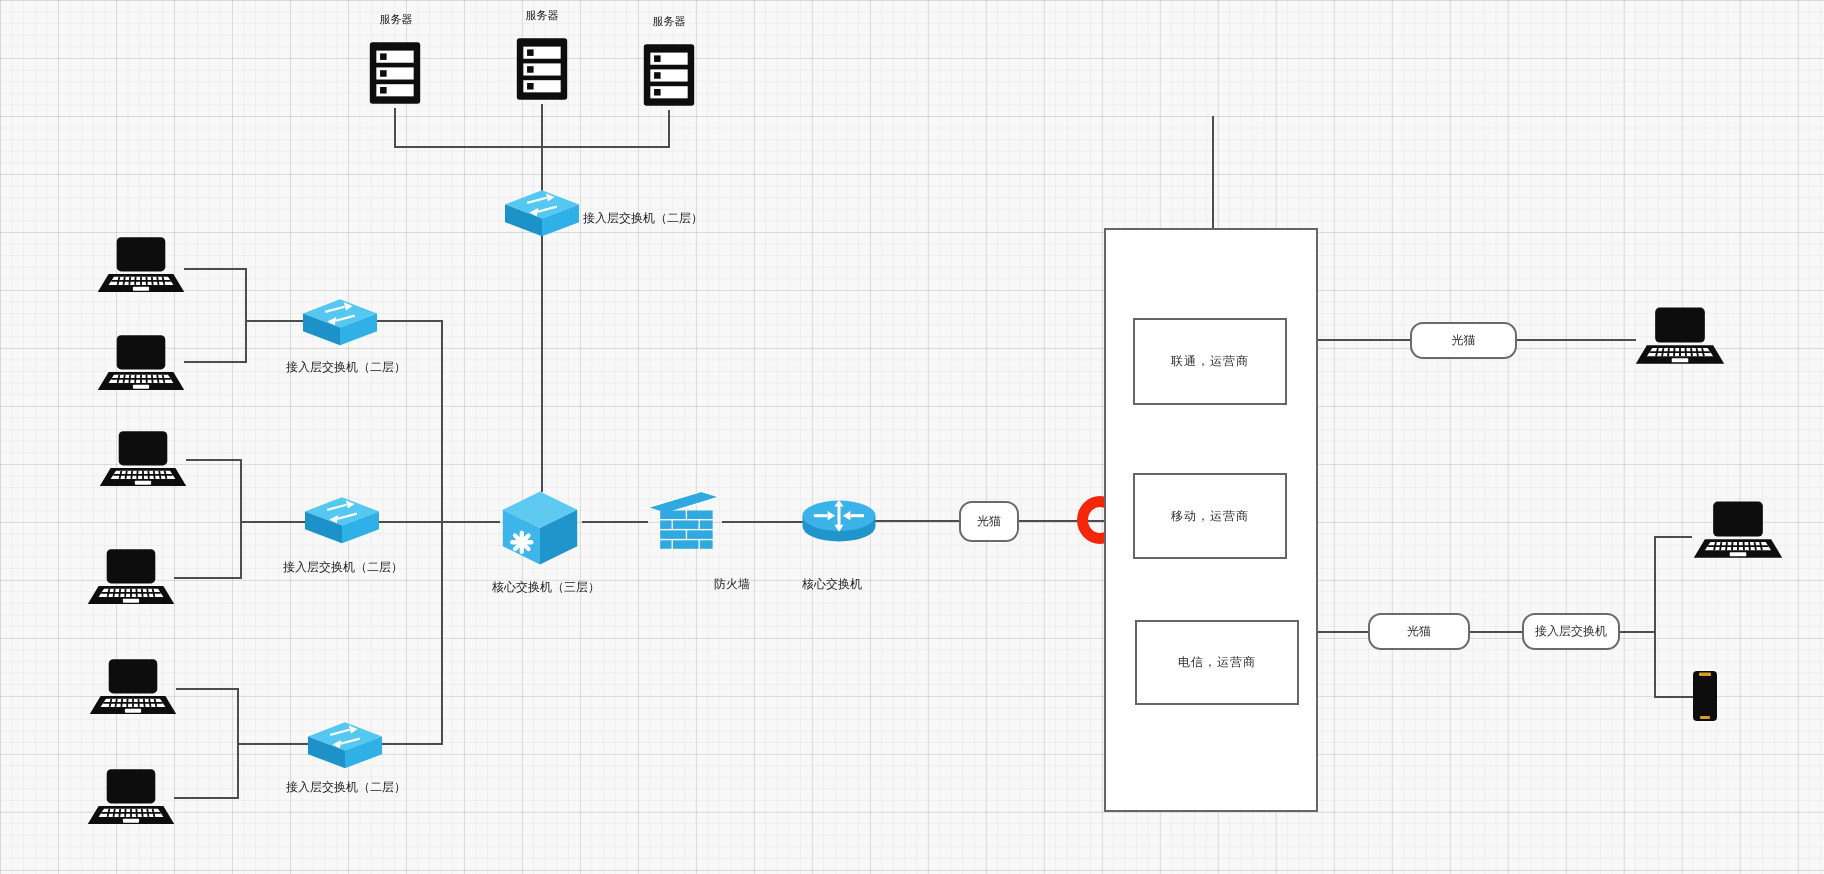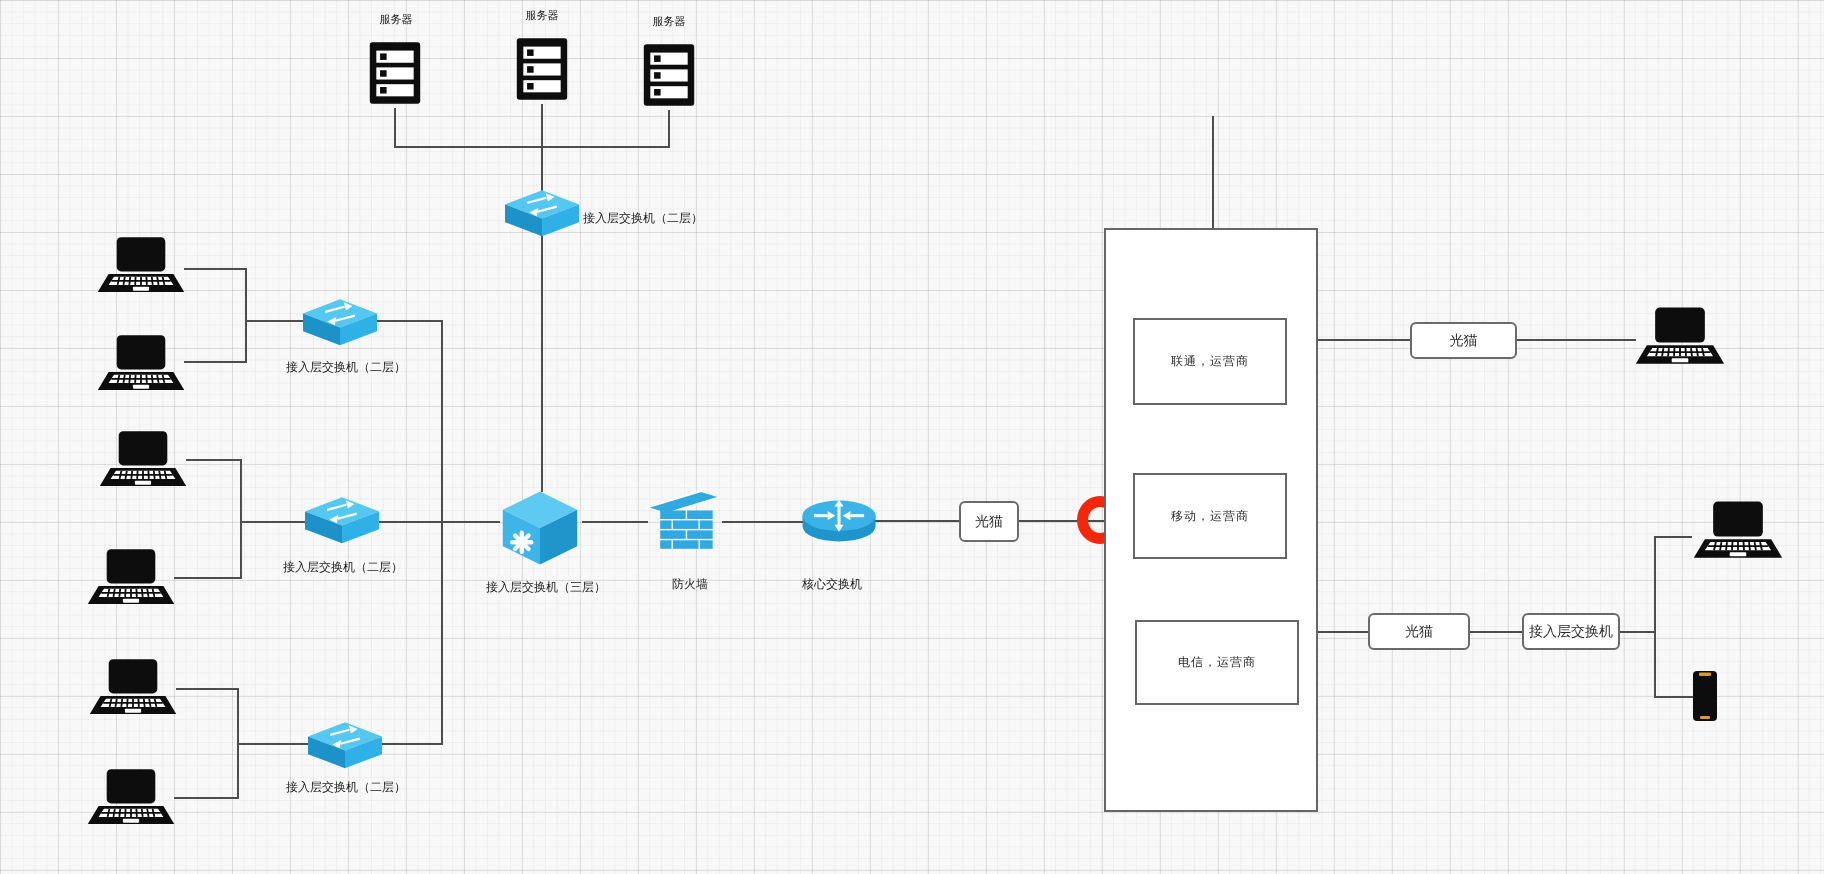--- a/index.html
+++ b/index.html
@@ -13,21 +13,21 @@
       linear-gradient(to bottom, rgba(0,0,0,0.04) 1px, transparent 1px);
     background-size:58px 58px,58px 58px,11.6px 11.6px,11.6px 11.6px;
   }
   .node{position:absolute;}
   .ln{position:absolute;background:#4d4d4d;}
   .lbl{position:absolute;font-size:12px;color:#1b1b1b;white-space:nowrap;}
   .lbl-c{transform:translateX(-50%);}
   .lbl-sm{font-size:11px;}
   .box{position:absolute;background:#fff;border:2px solid #666;box-sizing:border-box;
        display:flex;align-items:center;justify-content:center;color:#2b2b2b;}
-  .box-sm{border-radius:6px;border-color:#6a6a6a;font-size:14px;}
+  .box-sm{border-radius:13px;border-color:#6a6a6a;font-size:12px;}
   .box-isp{font-size:12px;letter-spacing:1px;}
   .bigrect{position:absolute;background:#fff;border:2px solid #666;box-sizing:border-box;}
   .ring{position:absolute;border:11px solid #f5270b;border-radius:50%;box-sizing:border-box;background:transparent;}
   .cloudwrap span{position:absolute;left:50%;top:40%;transform:translate(-58%,-50%);font-size:13px;color:#111;}
   svg.icon{display:block;}
 </style>
 </head>
 <body>
 
 <svg width="0" height="0" style="position:absolute">
@@ -240,28 +240,28 @@
         <use href="#sym-switch"></use>
       </svg>
   </div>
   <div class="lbl lbl-c" style="left:346px;top:779px">接入层交换机（二层）</div>
 
   <div class="node" style="left:498px;top:490px">
     <svg class="icon" width="84" height="76">
         <use href="#sym-cube"></use>
       </svg>
   </div>
-  <div class="lbl lbl-c" style="left:546px;top:579px">接入层交换机（三层）</div>
+  <div class="lbl lbl-c" style="left:546px;top:579px">核心交换机（三层）</div>
 
   <div class="node" style="left:646px;top:486px">
     <svg class="icon" width="78" height="66">
         <use href="#sym-firewall"></use>
       </svg>
   </div>
-  <div class="lbl lbl-c" style="left:690px;top:576px">防火墙</div>
+  <div class="lbl lbl-c" style="left:732px;top:576px">防火墙</div>
 
   <div class="node" style="left:801px;top:496px">
     <svg class="icon" width="76" height="50">
         <use href="#sym-router"></use>
       </svg>
   </div>
   <div class="lbl lbl-c" style="left:832px;top:576px">核心交换机</div>
 
   <div class="box box-sm" style="left:959px;top:501px;width:60px;height:41px">
     <span>光猫</span>

